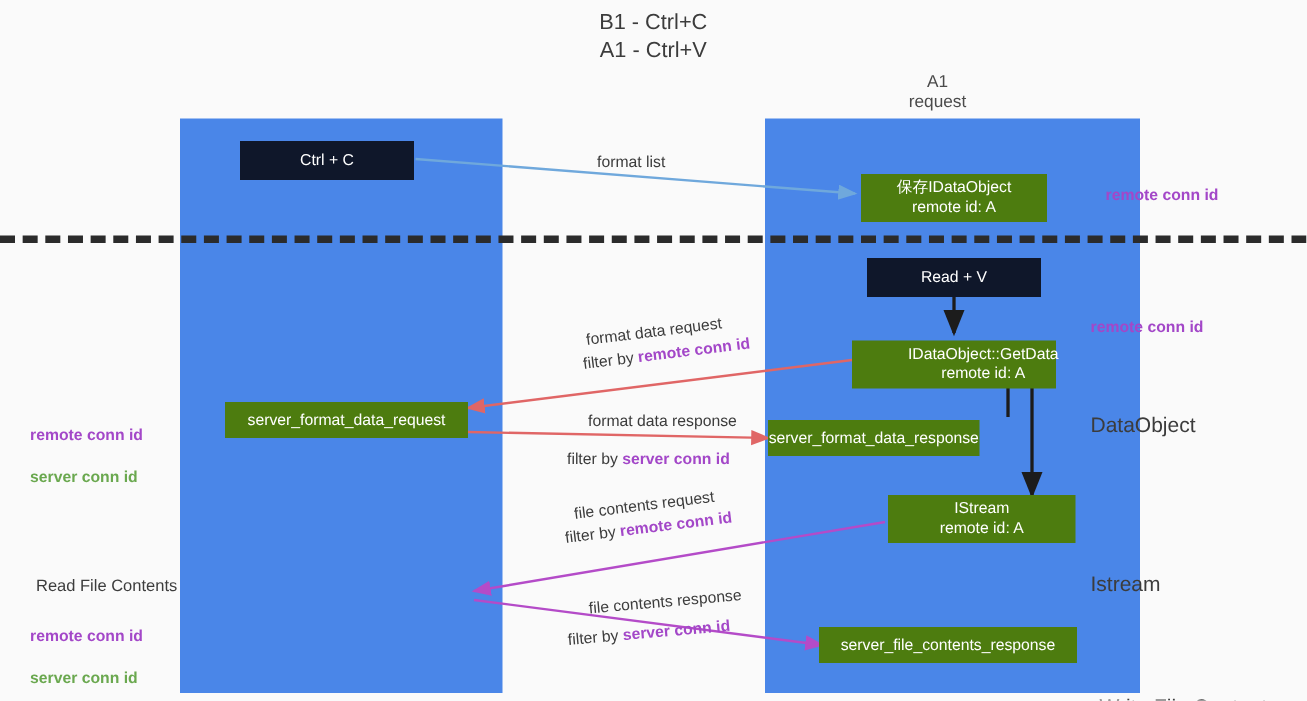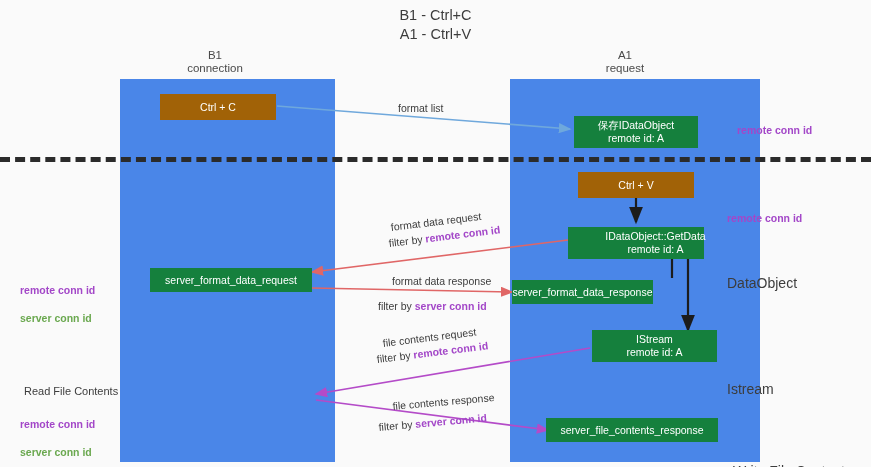--- a/index.html
+++ b/index.html
@@ -56,22 +56,22 @@
     display: flex;
     flex-direction: column;
     align-items: center;
     justify-content: center;
     text-align: center;
     color: #ffffff;
     font-size: 10.5px;
     line-height: 13px;
     white-space: pre-line;
   }
-  .node.green { background: #a16207; }
-  .node.orange { background: #15803d; }
+  .node.green { background: #0f172a; }
+  .node.orange { background: #4d7c0f; }
 
   
   .lbl {
     position: absolute;
     font-size: 10.5px;
     line-height: 14px;
     color: #3c3c3c;
     white-space: pre-line;
   }
   .lbl.right-note { font-size: 14px; color: #3c3c3c; margin-top: 40px; }
@@ -109,22 +109,20 @@
   }
 </style>
 </head>
 <body>
 
 <div id="canvas">
 
   <div class="diagram-title">B1 - Ctrl+C
 A1 - Ctrl+V</div>
 
-  <div class="col-header" style="left:155px; top:49px; width:120px;">B1
-connection</div>
   <div class="col-header" style="left:565px; top:49px; width:120px;">A1
 request</div>
 
   <div class="lane" style="left:120px; top:79px; width:215px; height:383px;"></div>
   <div class="lane" style="left:510px; top:79px; width:250px; height:383px;"></div>
 
   <svg class="overlay" viewBox="0 0 871 467">
     <defs>
       <marker id="ah-blue" markerWidth="9" markerHeight="9" refX="7" refY="3.2" orient="auto">
         <path d="M0,0 L8,3.2 L0,6.4 z" fill="#6fa8dc"></path>
@@ -157,21 +155,21 @@
     <line x1="316" y1="400" x2="548" y2="430" stroke="#b44bc8" stroke-width="1.6" marker-end="url(#ah-purple)"></line>
   </svg>
 
   <div class="divider"></div>
 
   <div class="node green" style="left:160px; top:94px; width:116px; height:26px;">Ctrl + C</div>
 
   <div class="node orange" style="left:574px; top:116px; width:124px; height:32px;">保存IDataObject
 remote id: A</div>
 
-  <div class="node green" style="left:578px; top:172px; width:116px; height:26px;">Ctrl + V</div>
+  <div class="node green" style="left:578px; top:172px; width:116px; height:26px;">Read + V</div>
 
   <div class="node orange" style="left:568px; top:227px; width:136px; height:32px;padding-left:39px;">IDataObject::GetData
 remote id: A</div>
 
   <div class="node orange" style="left:150px; top:268px; width:162px; height:24px;">server_format_data_request</div>
 
   <div class="node orange" style="left:512px; top:280px; width:141px; height:24px;">server_format_data_response</div>
 
   <div class="node orange" style="left:592px; top:330px; width:125px; height:32px;">IStream
 remote id: A</div>

